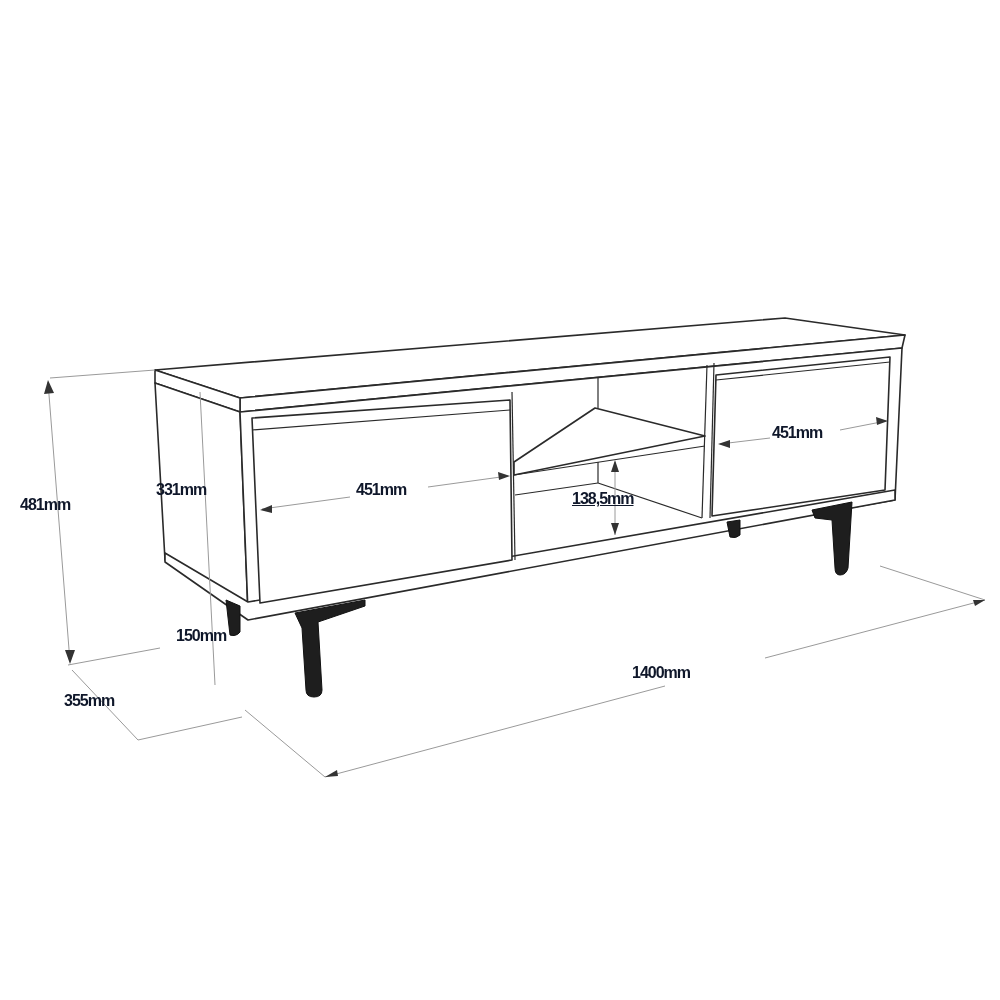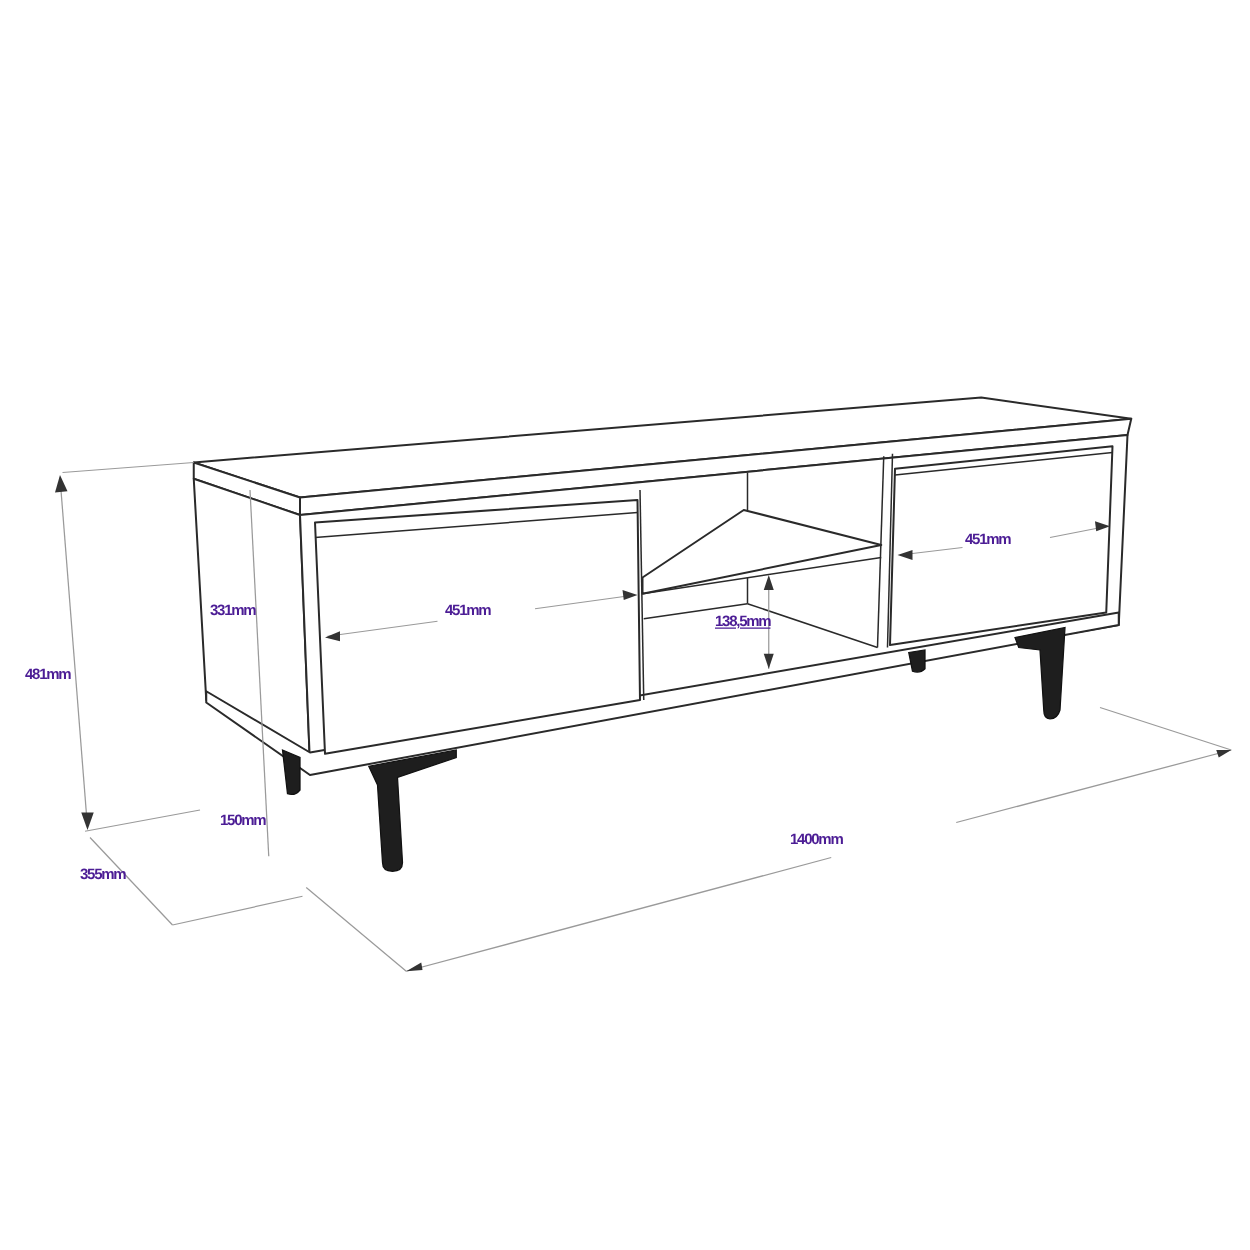--- a/index.html
+++ b/index.html
@@ -3,21 +3,21 @@
 <meta charset="utf-8">
 <style>
   html, body { margin: 0; padding: 0; background: #ffffff; }
   #stage { position: relative; width: 1000px; height: 1000px; background: #ffffff; overflow: hidden; }
   svg { position: absolute; left: 0; top: 0; }
   .outline { fill: #ffffff; stroke: #2a2a2a; stroke-width: 1.6; stroke-linejoin: round; }
   .thin { fill: none; stroke: #2a2a2a; stroke-width: 1.2; }
   .dim { fill: none; stroke: #9a9a9a; stroke-width: 1; }
   .leg { fill: #1e1e1e; stroke: #111; stroke-width: 1; }
   .arrow { fill: #333; }
-  .label { position: absolute; font-family: "Liberation Sans", sans-serif; font-weight: bold; font-size: 12px; color: #4c1d95; letter-spacing: -1px; white-space: nowrap; background: transparent; }
+  .label { position: absolute; font-family: "Liberation Sans", sans-serif; font-weight: bold; font-size: 16px; color: #0f172a; letter-spacing: -1px; white-space: nowrap; background: transparent; }
 </style>
 </head>
 <body>
 
 <div id="stage">
   <svg width="1000" height="1000" viewBox="0 0 1000 1000">
 
     <polygon class="outline" points="155,370 785,318 905,335 240,398"></polygon>
 
     <polygon class="outline" points="240,398 905,335 902,348 240,412"></polygon>
@@ -79,21 +79,21 @@
     <line class="dim" x1="720" y1="444" x2="770" y2="438"></line>
     <line class="dim" x1="840" y1="430" x2="886" y2="421"></line>
     <polygon class="arrow" points="718,444 730,440 730,448"></polygon>
     <polygon class="arrow" points="888,421 876,417 877,425"></polygon>
 
     <line class="dim" x1="615" y1="462" x2="615" y2="535"></line>
     <polygon class="arrow" points="615,460 611,472 619,472"></polygon>
     <polygon class="arrow" points="615,535 611,523 619,523"></polygon>
   </svg>
 
-  <span class="label" style="left:20px; top:532px;text-align:right;">481mm</span>
-  <span class="label" style="left:168px; top:481px;">331mm</span>
-  <span class="label" style="left:176px; top:649px;">150mm</span>
+  <span class="label" style="left:20px; top:496px;text-align:right;">481mm</span>
+  <span class="label" style="left:156px; top:481px;">331mm</span>
+  <span class="label" style="left:176px; top:627px;">150mm</span>
   <span class="label" style="left:64px; top:692px;">355mm</span>
   <span class="label" style="left:632px; top:664px;">1400mm</span>
   <span class="label" style="left:356px; top:481px;">451mm</span>
   <span class="label" style="left:772px; top:424px;">451mm</span>
   <span class="label" style="left:572px; top:490px;text-decoration:underline;">138,5mm</span>
 </div>
 
 </body></html>

